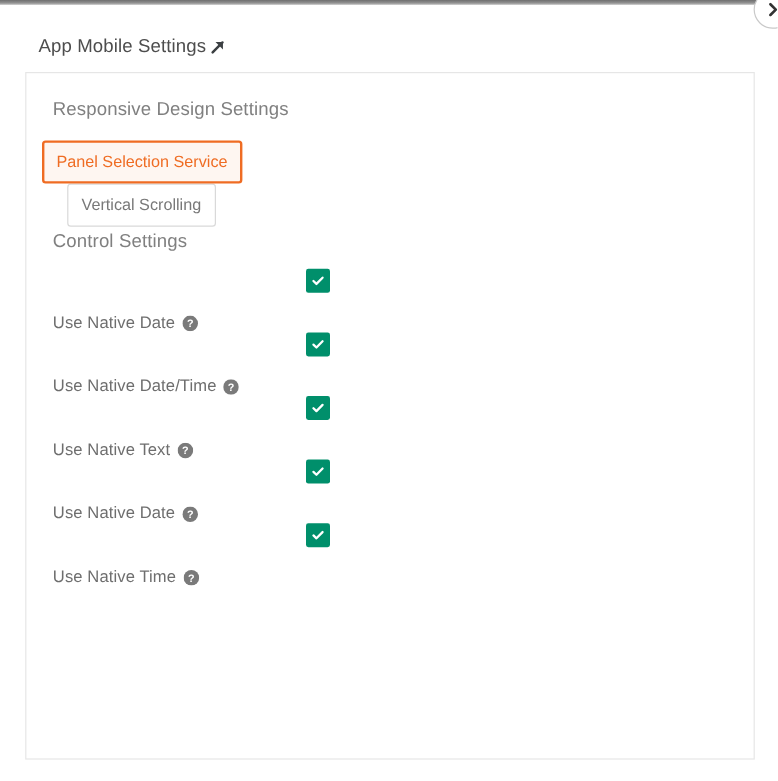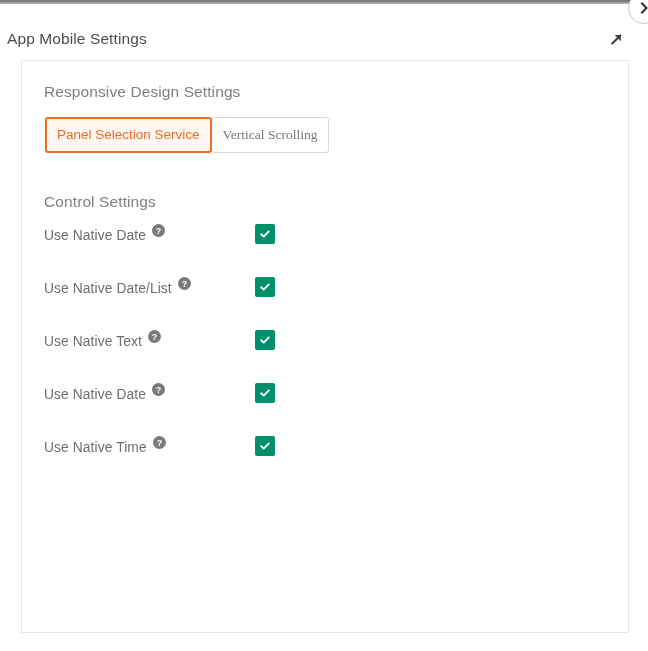--- a/index.html
+++ b/index.html
@@ -45,22 +45,21 @@
 
   
   #panel-header {
     position: absolute;
     top: 20px;
     left: 0;
     width: 648px;
     height: 38px;
     display: flex;
     align-items: center;
-    justify-content: space-between;
-    padding: 0 22px 0 7px;
+    padding: 0 22px 0 32px;
     box-sizing: border-box;
   }
   #panel-title {
     font-size: 15.5px;
     color: #4d4d4d;
     letter-spacing: 0.1px;
     white-space: nowrap;
   }
   #expand-icon {
     width: 20px;
@@ -96,23 +95,24 @@
   #control-heading {
     position: absolute;
     top: 132px;
     left: 22px;
   }
 
   
   #tab-group {
     position: absolute;
     top: 56px;
-    left: 23px;
-    display: flex;
-    align-items: flex-end;
+    left: 13px;
+    display: flex;
+    align-items: center;
+    flex-direction: column;
   }
   .tab-btn {
     font-family: "Liberation Sans", sans-serif;
     font-size: 13.5px;
     padding: 9px 11px 10px 11px;
     box-sizing: border-box;
     background: #ffffff;
     border: 1px solid #d9d9d9;
     color: #787878;
     border-radius: 3px;
@@ -121,33 +121,33 @@
     line-height: 15px;
   }
   .tab-btn.active {
     color: #ef6c23;
     border: 2px solid #ef6c23;
     background: #fef6f1;
     padding: 8px 10px 9px 10px;
     position: relative;
     z-index: 2;
   }
-  .tab-btn + .tab-btn { margin-left: -1px; font-family: Liberation Serif, serif; }
+  .tab-btn + .tab-btn { margin-left: -1px; }
 
   
   #control-rows {
     position: absolute;
     top: 163px;
     left: 22px;
     width: 250px;
   }
   .control-row {
     height: 53px;
     display: flex;
-    align-items: flex-start;
+    align-items: flex-end;
     position: relative;
   }
   .control-label {
     font-size: 13.8px;
     color: #6e6e6e;
     letter-spacing: 0.1px;
     line-height: 16px;
     white-space: nowrap;
     padding-top: 4px;
   }
@@ -223,21 +223,21 @@
         </svg>
       </span>
       <span class="checkbox">
         <svg width="12" height="12" viewBox="0 0 12 12">
           <path d="M2.2 6.2 L4.7 8.6 L9.8 3.4" fill="none" stroke="#ffffff" stroke-width="1.9" stroke-linecap="round" stroke-linejoin="round"></path>
         </svg>
       </span>
     </div>
 
     <div class="control-row">
-      <span class="control-label">Use Native Date/List</span>
+      <span class="control-label">Use Native Date/Time</span>
       <span class="help-icon">
         <svg width="13" height="13" viewBox="0 0 13 13">
           <circle cx="6.5" cy="6.5" r="6.5" fill="#7a7a7a"></circle>
           <text x="6.5" y="9.6" font-family="Liberation Sans, sans-serif" font-size="9" font-weight="bold" fill="#ffffff" text-anchor="middle">?</text>
         </svg>
       </span>
       <span class="checkbox">
         <svg width="12" height="12" viewBox="0 0 12 12">
           <path d="M2.2 6.2 L4.7 8.6 L9.8 3.4" fill="none" stroke="#ffffff" stroke-width="1.9" stroke-linecap="round" stroke-linejoin="round"></path>
         </svg>

